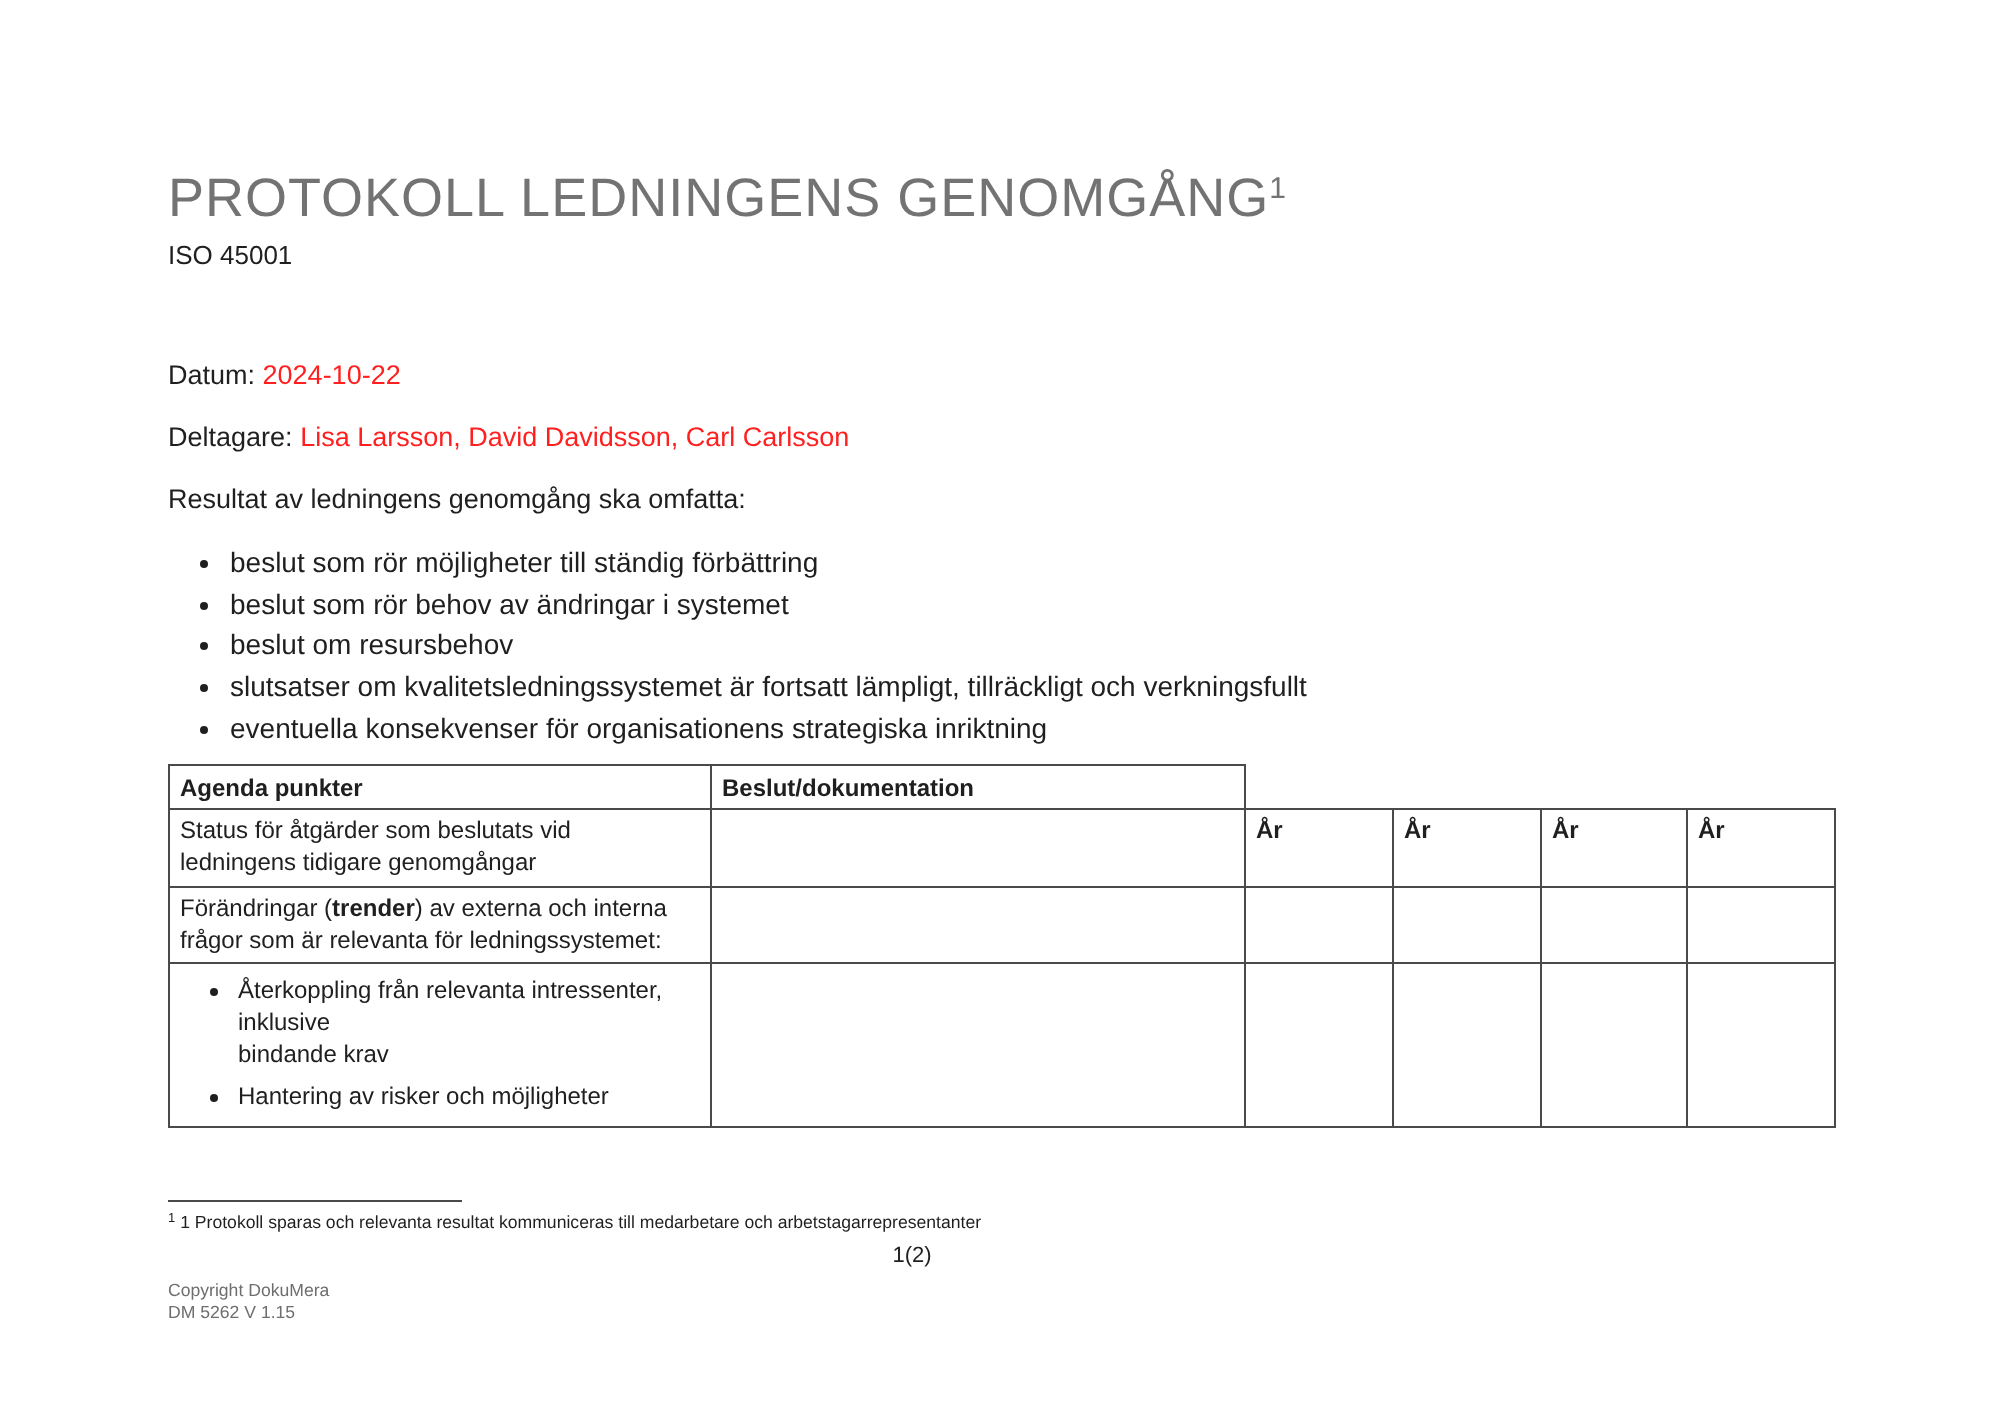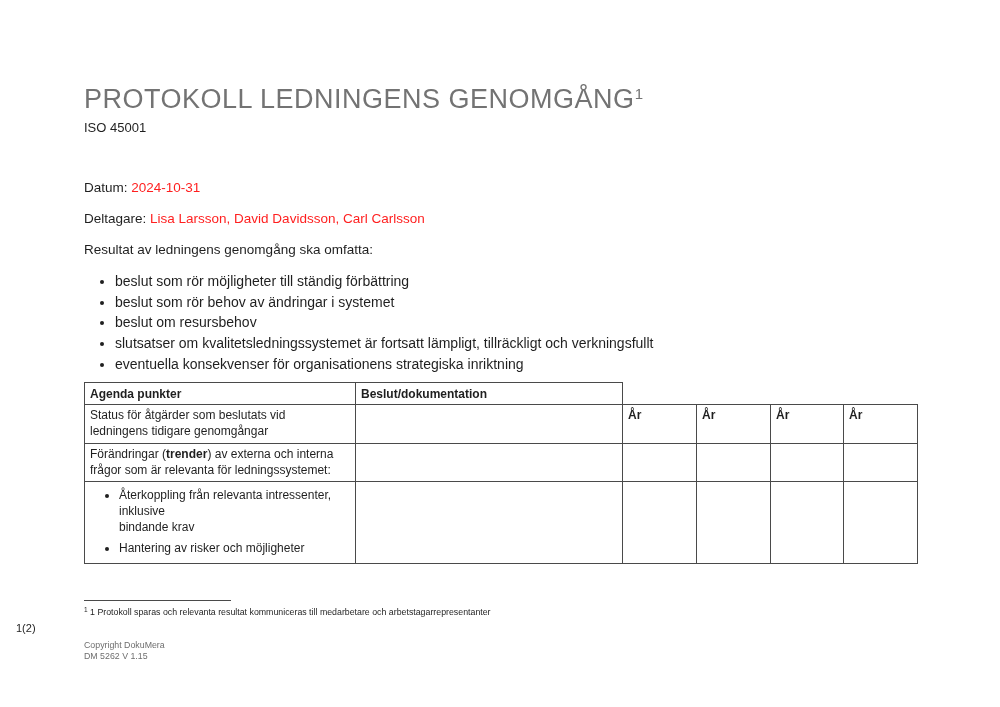--- a/index.html
+++ b/index.html
@@ -89,41 +89,40 @@
   .footnote {
     left: 84px; top: 606px;
     font-size: 8.8px;
     color: #1f1f1f;
     white-space: nowrap;
   }
   .footnote sup { font-size: 6.5px; vertical-align: 3px; }
   .page-number {
     left: 0; top: 622px;
     width: 912px;
-    text-align: left;
+    text-align: center;
     font-size: 11px;
-    margin-left: 16px;
   }
   .footer-block {
     left: 84px; top: 640px;
     font-size: 8.8px;
     line-height: 11px;
     color: #6e6e6e;
   }
 </style>
 </head>
 <body>
 
 <div class="page">
 
   <h1 class="abs title"><span>PROTOKOLL LEDNINGENS GENOMGÅNG</span><sup>1</sup></h1>
 
   <div class="abs subtitle">ISO 45001</div>
 
-  <p class="abs meta meta-datum"><span>Datum:</span> <span class="red">2024-10-31</span></p>
+  <p class="abs meta meta-datum"><span>Datum:</span> <span class="red">2024-10-22</span></p>
 
   <p class="abs meta meta-deltagare"><span>Deltagare:</span> <span class="red">Lisa Larsson, David Davidsson, Carl Carlsson</span></p>
 
   <p class="abs intro">Resultat av ledningens genomgång ska omfatta:</p>
 
   <ul class="abs intro-bullets">
     <li>beslut som rör möjligheter till ständig förbättring</li>
     <li>beslut som rör behov av ändringar i systemet</li>
     <li>beslut om resursbehov</li>
     <li>slutsatser om kvalitetsledningssystemet är fortsatt lämpligt, tillräckligt och verkningsfullt</li>

